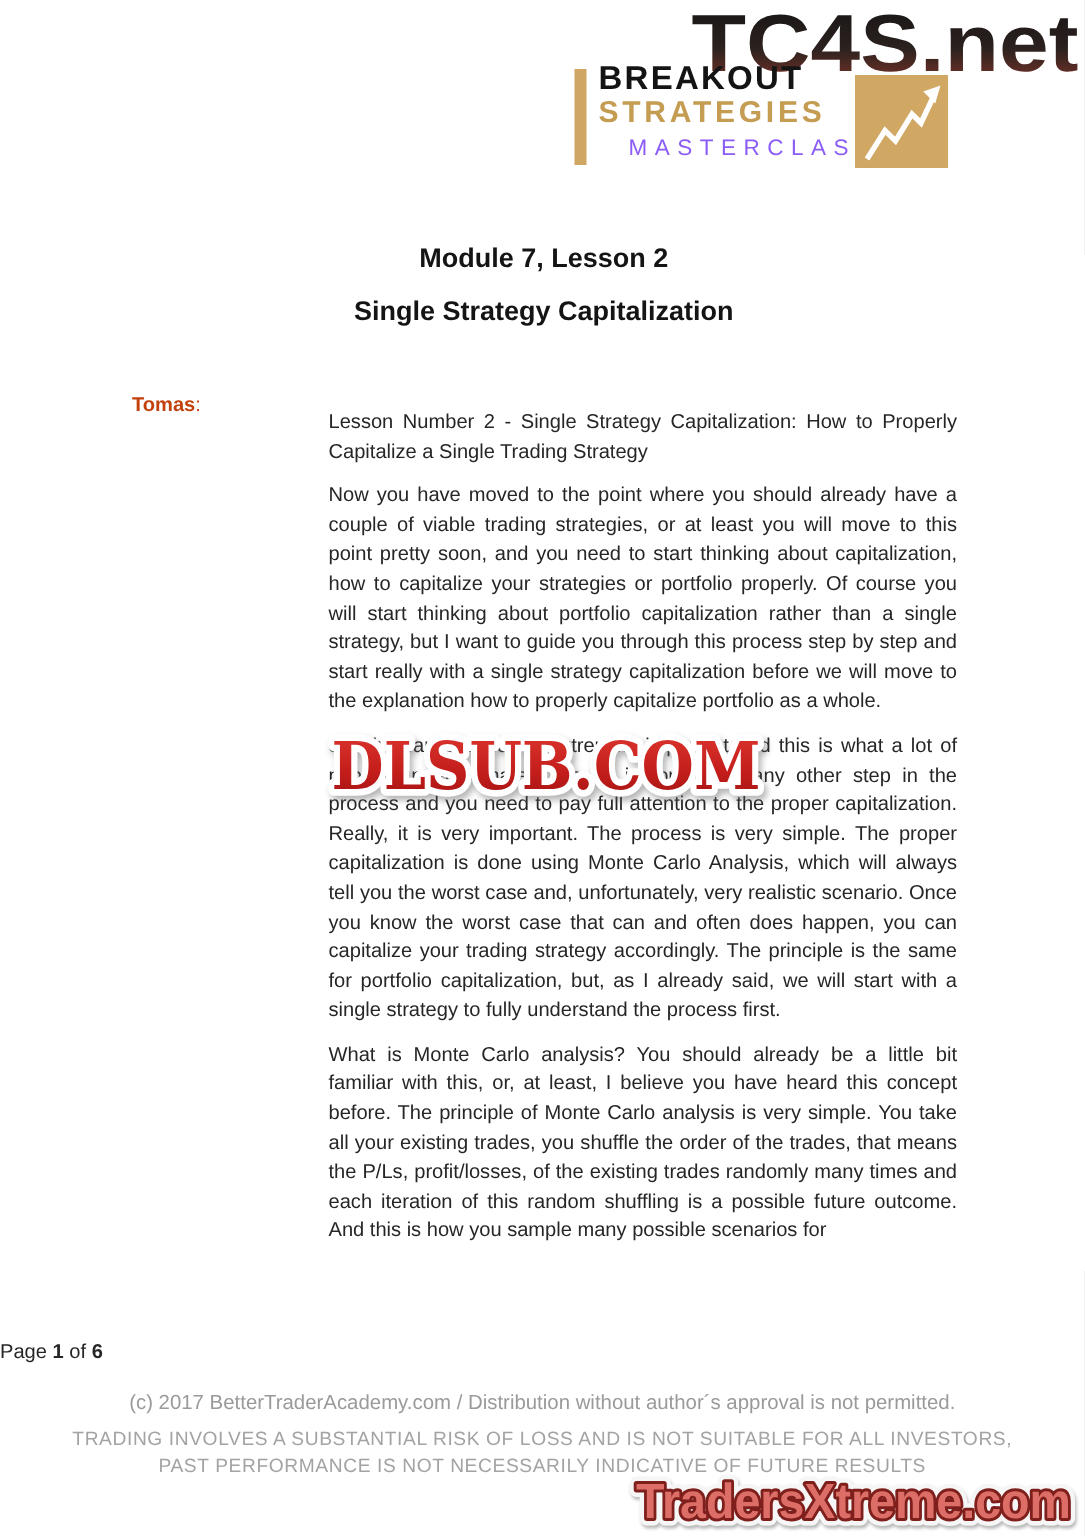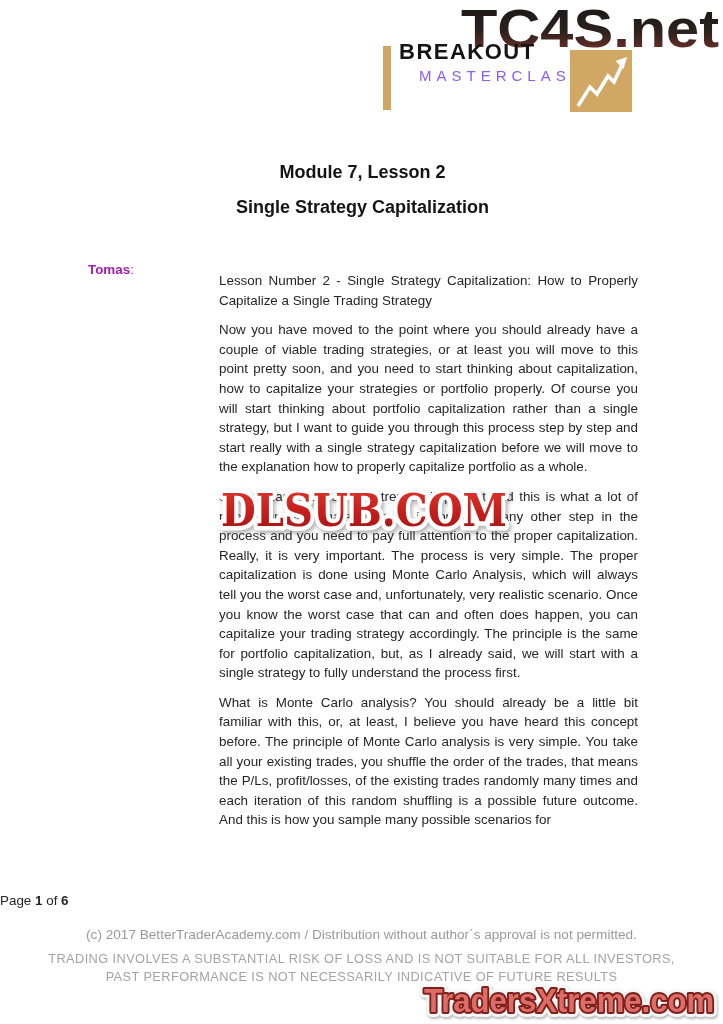--- a/index.html
+++ b/index.html
@@ -17,21 +17,21 @@
   .logo-text{position:absolute;left:16px;top:0;white-space:nowrap;}
   .logo-l1{font-size:22px;font-weight:bold;letter-spacing:1.5px;color:#141414;line-height:24px;}
   .logo-l2{font-size:20px;font-weight:bold;letter-spacing:2.5px;color:#C49C52;line-height:23px;}
   .logo-l3{font-size:15px;font-weight:400;letter-spacing:5px;color:#8b5cf6;line-height:20px;margin-top:2px;margin-left:20px;}
   .logo-square{position:absolute;left:187px;top:10px;width:62px;height:62px;background:#D0A763;}
   
   .doc-title{position:absolute;left:88px;width:549px;text-align:center;font-weight:bold;font-size:18px;color:#141414;}
   .title1{top:162px;}
   .title2{top:197px;}
   
-  .speaker{position:absolute;left:88px;top:262px;font-size:13.4px;color:#a21caf;}
+  .speaker{position:absolute;left:88px;top:262px;font-size:13.4px;color:#c2410c;}
   .speaker b{font-weight:bold;}
   .paras{position:absolute;left:219px;top:271px;width:419px;}
   .paras p{
     margin:0 0 10px 0;font-size:13.4px;line-height:19.6px;
     text-align:justify;color:#262626;
   }
   
   .dlsub-svg{position:absolute;left:214px;top:482px;width:300px;height:56px;
     filter:drop-shadow(2px 3px 2px rgba(90,90,90,0.45));}
   .dlsub-svg text{font-family:"DejaVu Serif",serif;font-weight:bold;}
@@ -62,20 +62,21 @@
         <stop offset="1" stop-color="#82352A"></stop>
       </linearGradient>
     </defs>
     <text x="264" y="47" text-anchor="end" font-size="54" textLength="258" lengthAdjust="spacingAndGlyphs" fill="url(#tcgrad)">TC4S.net</text>
   </svg>
 
   <div class="logo">
     <div class="logo-bar"></div>
     <div class="logo-text">
       <div class="logo-l1">BREAKOUT</div>
+      <div class="logo-l2">STRATEGIES</div>
       <div class="logo-l3">MASTERCLASS</div>
     </div>
     <div class="logo-square">
       <svg width="62" height="62" viewBox="0 0 62 62">
         <polyline points="8,56 20,37 27,44 38,26 44,32 52,15" fill="none" stroke="#ffffff" stroke-width="3.6"></polyline>
         <polygon points="45.5,11 57,7 53.5,19" fill="#ffffff"></polygon>
       </svg>
     </div>
   </div>
 

